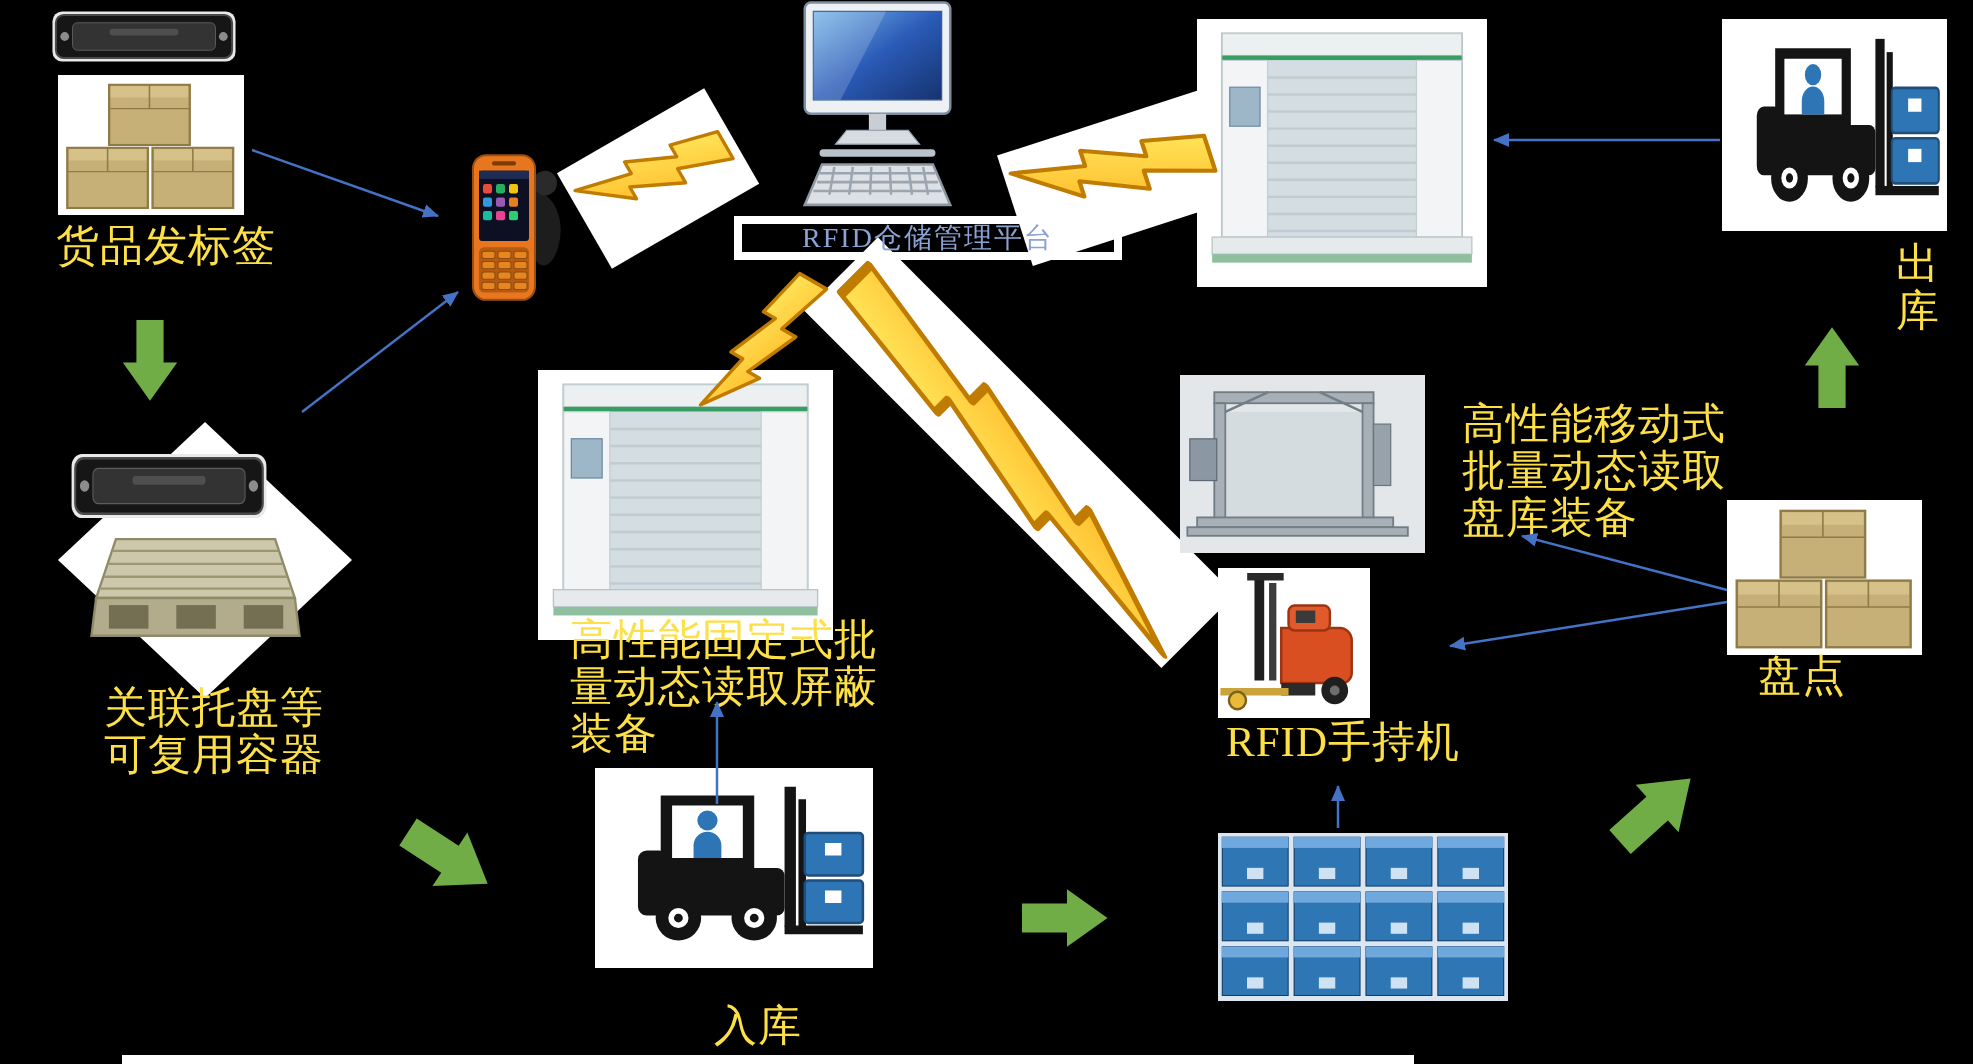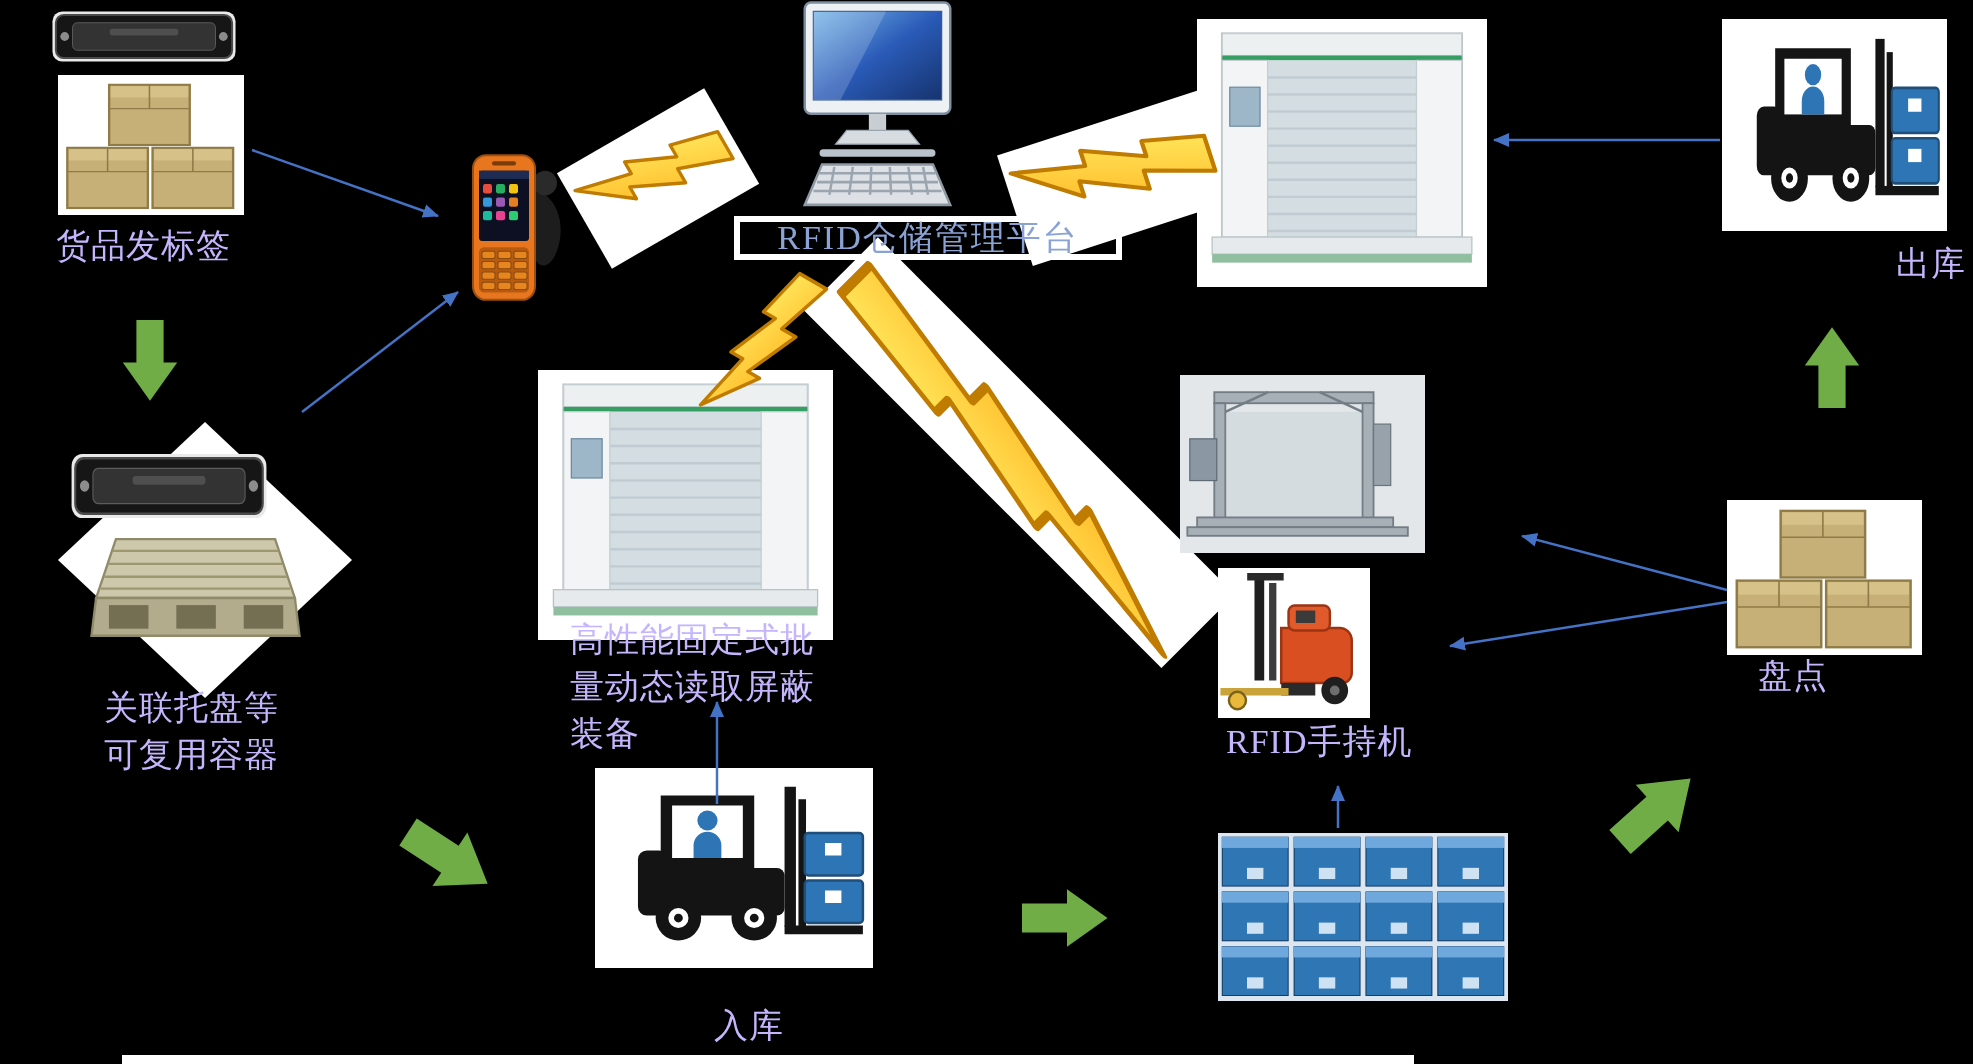--- a/index.html
+++ b/index.html
@@ -2,24 +2,24 @@
 <html><head>
 <meta charset="utf-8">
 <style>
   *{margin:0;padding:0;box-sizing:border-box}
   html,body{background:#000}
   .canvas{position:relative;width:1973px;height:1064px;background:#000;overflow:hidden;
           font-family:"Liberation Sans",sans-serif}
   .layer{position:absolute;left:0;top:0;width:1973px;height:1064px;pointer-events:none}
   .img{position:absolute}
   .img svg{width:100%;height:100%;display:block}
-  .lbl{position:absolute;color:#c4b5fd;font-size:34px;line-height:47px;white-space:pre-line;
+  .lbl{position:absolute;color:#fde047;font-size:43px;line-height:47px;white-space:pre-line;
        font-family:"Liberation Serif","DejaVu Serif",serif;letter-spacing:1px}
-  .title-box{position:absolute;border:6px solid #ffffff;display:flex;align-items:center;
-       justify-content:center;color:#8BA3D4;font-size:34px;letter-spacing:2px;
+  .title-box{position:absolute;border:8px solid #ffffff;display:flex;align-items:center;
+       justify-content:center;color:#8BA3D4;font-size:28px;letter-spacing:2px;
        font-family:"Liberation Serif","DejaVu Serif",serif}
 </style>
 </head>
 <body>
 
 <div class="canvas">
 
   <svg width="0" height="0" style="position:absolute" aria-hidden="true">
     <defs>
       <linearGradient id="gradScreen" x1="0" y1="0" x2="1" y2="1">
@@ -341,20 +341,23 @@
     </div>
 
   <div class="lbl" style="left:56px;top:222px">货品发标签</div>
   <div class="lbl" style="left:104px;top:684px">关联托盘等
 可复用容器</div>
   <div class="lbl" style="left:570px;top:616px">高性能固定式批
 量动态读取屏蔽
 装备</div>
   <div class="lbl" style="left:714px;top:1002px">入库</div>
   <div class="lbl" style="left:1226px;top:718px">RFID手持机</div>
+  <div class="lbl" style="left:1462px;top:400px">高性能移动式
+批量动态读取
+盘库装备</div>
   <div class="lbl" style="left:1896px;top:240px">出库</div>
   <div class="lbl" style="left:1758px;top:652px">盘点</div>
 
   <div class="title-box" style="left:734px;top:216px;width:388px;height:44px">RFID仓储管理平台</div>
 
   <svg class="layer">
     <defs>
       <marker id="arrowB" markerWidth="18" markerHeight="16" refX="15" refY="7" orient="auto" markerUnits="userSpaceOnUse">
         <path d="M0,0 L16,7 L0,14 Z" fill="#4472C4"></path>
       </marker>

